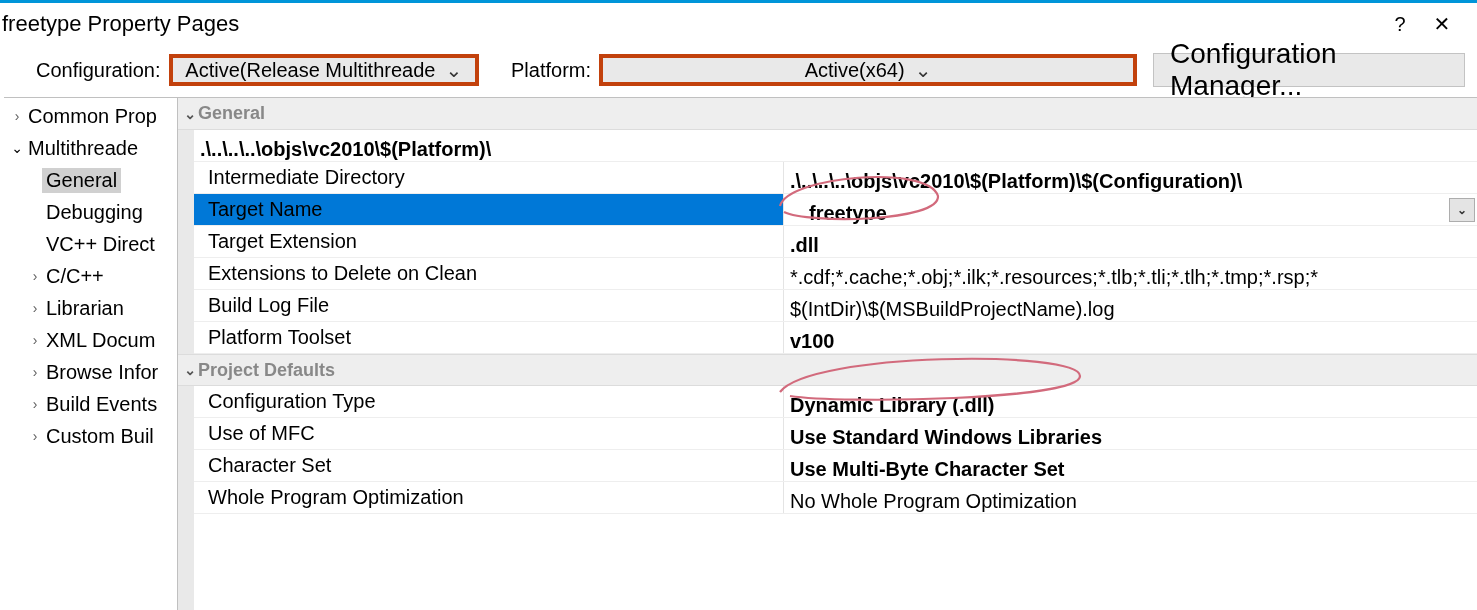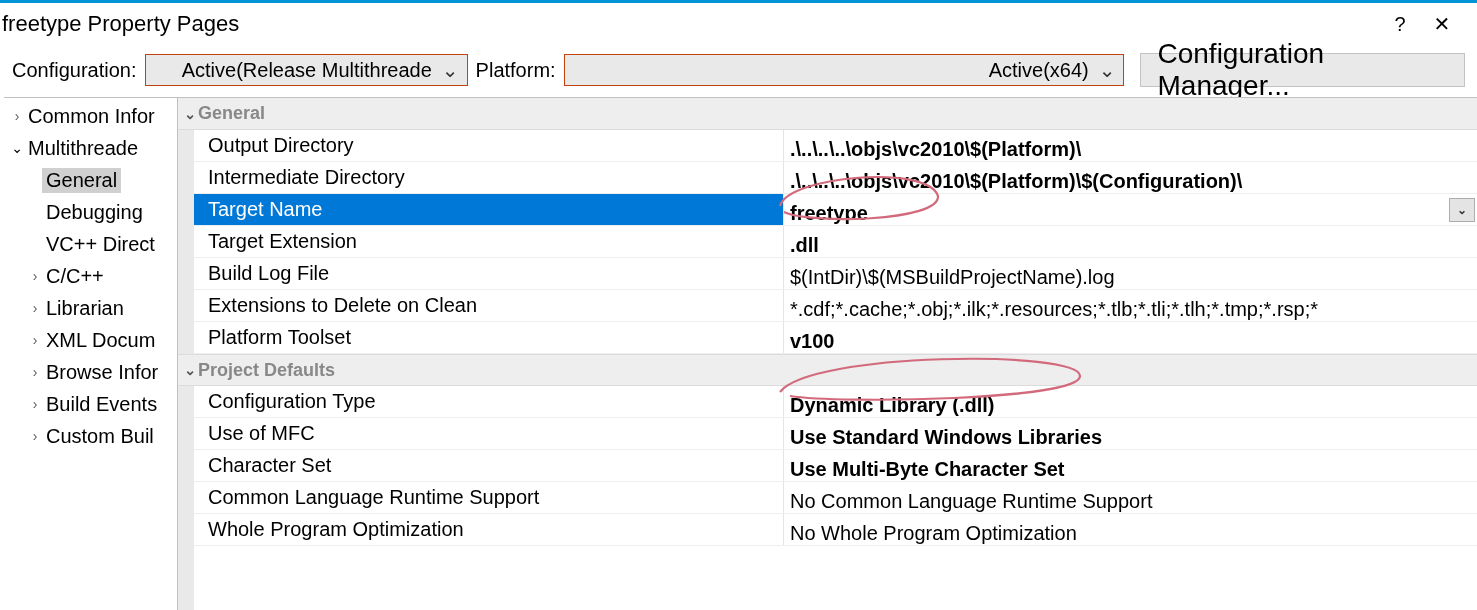--- a/index.html
+++ b/index.html
@@ -31,25 +31,25 @@
     display: flex; align-items: center; justify-content: center;
     font-size: 20px;
     color: #000;
   }
   
   .configrow {
     display: flex; align-items: center;
     padding: 8px 12px 10px 12px;
     gap: 8px;
   }
-  .configrow .lbl { font-size: 20px; }
+  .configrow .lbl { font-size: 20px; margin-left: 24px; }
   .dropdown {
-    display: flex; align-items: center; justify-content: flex-end;
+    display: flex; align-items: center; justify-content: center;
     background: #e9e9e9;
-    border: 1px solid #c2410c;
+    border: 4px solid #c2410c;
     height: 32px;
     padding: 0 8px;
     font-size: 20px;
   }
   .dropdown .chev { margin-left: 10px; color: #333; }
   .btn-flat {
     background: #e9e9e9;
     border: 1px solid #c3c3c3;
     height: 34px;
     padding: 0 16px;
@@ -121,24 +121,25 @@
     border-right: 1px solid #e4e4e4;
   }
   .prop-row .pval {
     flex: 1;
     padding-left: 6px;
     display: flex; align-items: flex-end;
     overflow: hidden; white-space: nowrap;
   }
   .bold { font-weight: 700; }
   .prop-row.selected .pname {
-    background: #0078d7; color: #ffffff;
+    background: #0078d7; color: #000000;
   }
   .prop-row.selected .pval {
     position: relative;
+    margin-left: 19px;
   }
   .row-dd-btn {
     position: absolute; right: 2px; top: 4px;
     width: 26px; height: 24px;
     background: #e4e4e4; border: 1px solid #adadad;
     display: flex; align-items: center; justify-content: center;
     font-size: 12px; color: #333;
   }
   
   .annot {
@@ -177,21 +178,21 @@
     <div class="btn-flat">
       <span>Configuration Manager...</span>
     </div>
   </div>
 
   <div class="body">
 
     <div class="tree" id="tree">
         <div class="tree-row">
           <span class="arrow">›</span>
-          <span class="label">Common Infor</span>
+          <span class="label">Common Prop</span>
         </div>
         <div class="tree-row">
           <span class="arrow exp">⌄</span>
           <span class="label">Multithreade</span>
         </div>
         <div class="tree-row indent1 selected">
           <span class="arrow"></span>
           <span class="label">General</span>
         </div>
         <div class="tree-row indent1">
@@ -228,21 +229,20 @@
         </div>
       </div>
 
     <div class="grid">
       <div class="grid-inner" id="grid">
           <div class="group">
             <span class="gchev">⌄</span>
             <span>General</span>
           </div>
           <div class="prop-row">
-            <div class="pname">Output Directory</div>
             <div class="pval bold">
               <span>.\..\..\..\objs\vc2010\$(Platform)\</span>
             </div>
           </div>
           <div class="prop-row">
             <div class="pname">Intermediate Directory</div>
             <div class="pval bold">
               <span>.\..\..\..\objs\vc2010\$(Platform)\$(Configuration)\</span>
             </div>
           </div>
@@ -255,32 +255,32 @@
               </div>
             </div>
           </div>
           <div class="prop-row">
             <div class="pname">Target Extension</div>
             <div class="pval bold">
               <span>.dll</span>
             </div>
           </div>
           <div class="prop-row">
+            <div class="pname">Extensions to Delete on Clean</div>
+            <div class="pval">
+              <span>*.cdf;*.cache;*.obj;*.ilk;*.resources;*.tlb;*.tli;*.tlh;*.tmp;*.rsp;*</span>
+            </div>
+          </div>
+          <div class="prop-row">
             <div class="pname">Build Log File</div>
             <div class="pval">
               <span>$(IntDir)\$(MSBuildProjectName).log</span>
             </div>
           </div>
           <div class="prop-row">
-            <div class="pname">Extensions to Delete on Clean</div>
-            <div class="pval">
-              <span>*.cdf;*.cache;*.obj;*.ilk;*.resources;*.tlb;*.tli;*.tlh;*.tmp;*.rsp;*</span>
-            </div>
-          </div>
-          <div class="prop-row">
             <div class="pname">Platform Toolset</div>
             <div class="pval bold">
               <span>v100</span>
             </div>
           </div>
           <div class="group">
             <span class="gchev">⌄</span>
             <span>Project Defaults</span>
           </div>
           <div class="prop-row">
@@ -292,26 +292,20 @@
           <div class="prop-row">
             <div class="pname">Use of MFC</div>
             <div class="pval bold">
               <span>Use Standard Windows Libraries</span>
             </div>
           </div>
           <div class="prop-row">
             <div class="pname">Character Set</div>
             <div class="pval bold">
               <span>Use Multi-Byte Character Set</span>
-            </div>
-          </div>
-          <div class="prop-row">
-            <div class="pname">Common Language Runtime Support</div>
-            <div class="pval">
-              <span>No Common Language Runtime Support</span>
             </div>
           </div>
           <div class="prop-row">
             <div class="pname">Whole Program Optimization</div>
             <div class="pval">
               <span>No Whole Program Optimization</span>
             </div>
           </div>
         </div>
 

